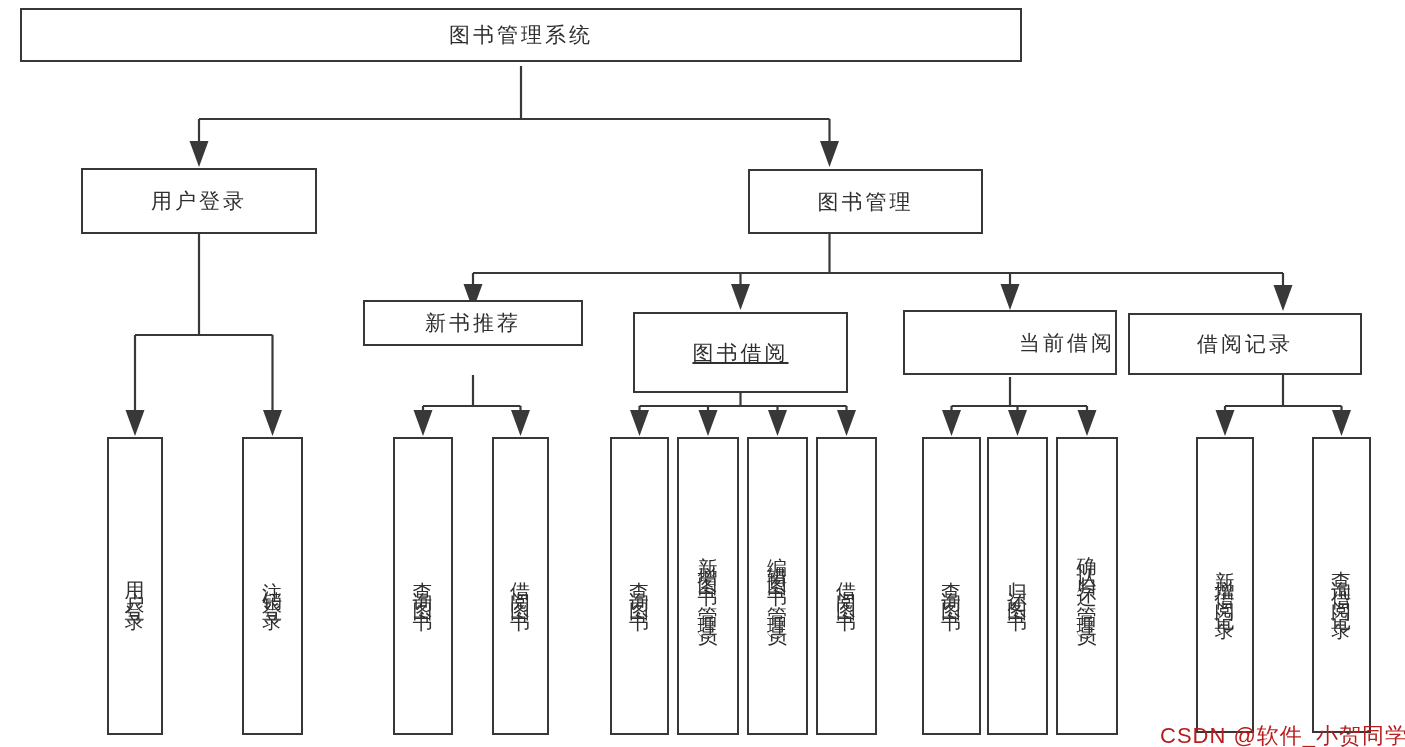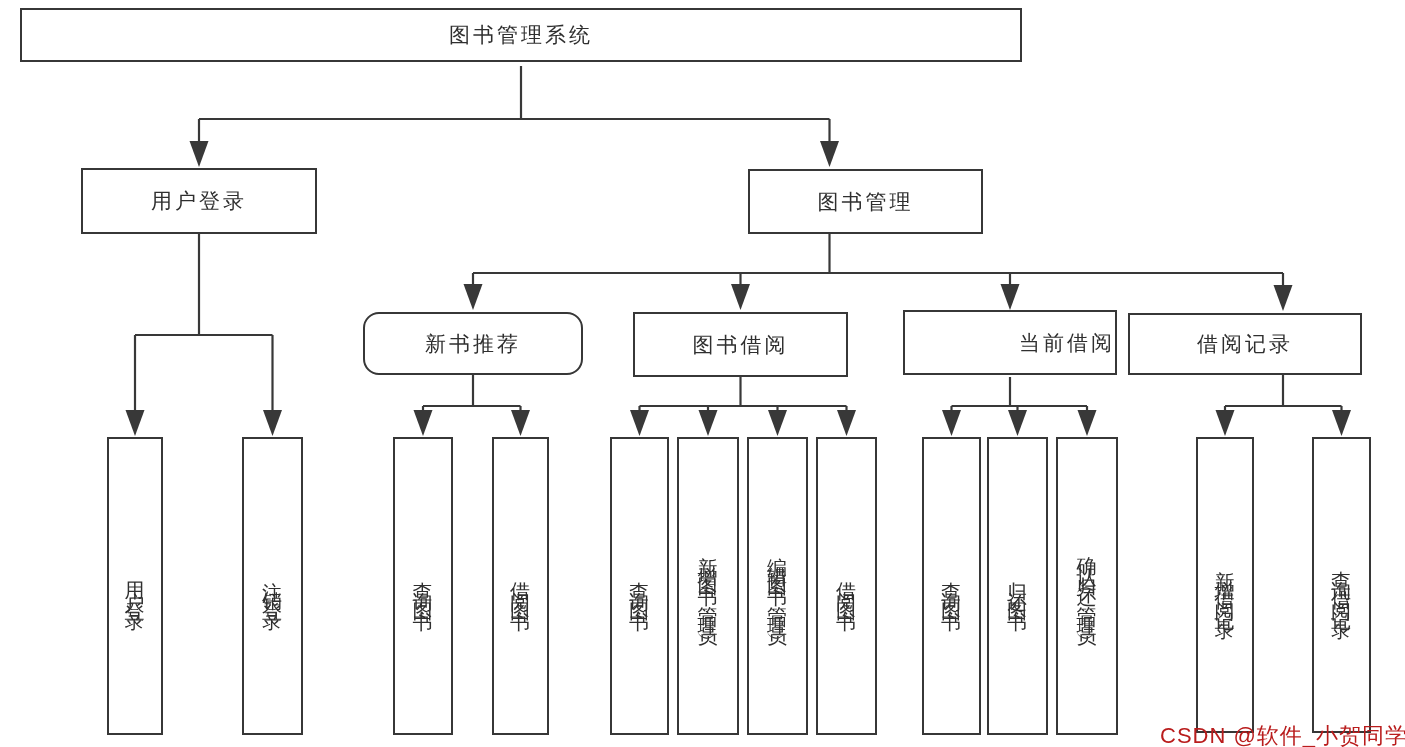--- a/index.html
+++ b/index.html
@@ -130,24 +130,24 @@
     <span class="hlabel">图书管理系统</span>
   </div>
 
   <div class="box" style="left:81px;top:168px;width:236px;height:66px;">
     <span class="hlabel">用户登录</span>
   </div>
   <div class="box" style="left:712px;top:169px;width:235px;height:65px;margin-left:36px;">
     <span class="hlabel">图书管理</span>
   </div>
 
-  <div class="box" style="left:363px;top:312px;width:220px;height:63px;border-radius:16px;">
+  <div class="box" style="left:363px;top:300px;width:220px;height:46px;">
     <span class="hlabel">新书推荐</span>
   </div>
-  <div class="box" style="left:633px;top:312px;width:215px;height:65px;">
+  <div class="box" style="left:633px;top:312px;width:215px;height:81px;text-decoration:underline;">
     <span class="hlabel">图书借阅</span>
   </div>
   <div class="box" style="left:903px;top:310px;width:214px;height:65px;justify-content:flex-end;">
     <span class="hlabel">当前借阅</span>
   </div>
   <div class="box" style="left:1128px;top:313px;width:234px;height:62px;">
     <span class="hlabel">借阅记录</span>
   </div>
 
   <div class="box" style="left:107px;top:437px;width:56px;height:298px;">

